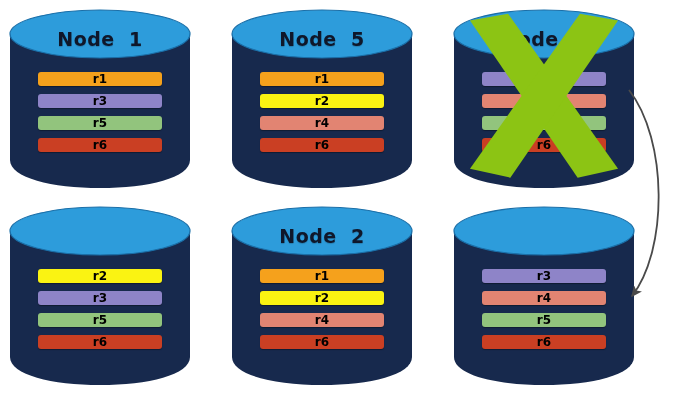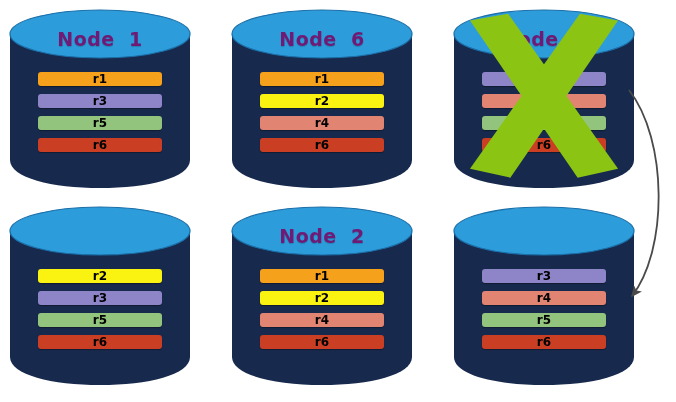--- a/index.html
+++ b/index.html
@@ -33,21 +33,21 @@
     width: 184px;
     height: 180px;
     overflow: visible;
   }
   .node-title {
     position: absolute;
     left: 0;
     top: 20px;
     width: 184px;
     text-align: center;
-    color: #701a75;
+    color: #0f172a;
     font-size: 19px;
     font-weight: bold;
     letter-spacing: 0.5px;
     white-space: pre;
     text-shadow: 0 1px 1px rgba(0,0,0,0.18);
   }
   .rows {
     position: absolute;
     left: 30px;
     top: 64px;
@@ -114,21 +114,21 @@
           <div class="row" style="background: rgb(202, 63, 35);">
             <span class="row-label">r6</span>
           </div>
         </div>
       </div>
       <div class="node" style="left: 230px; top: 8px;">
         <svg viewBox="0 0 184 180">
           <path d="M2,26 L2,152 C2,170 44,180 92,180 C140,180 182,170 182,152 L182,26 Z" fill="#17294D"></path>
           <ellipse cx="92" cy="26" rx="90" ry="24" fill="#2D9CDB" stroke="#1B6FA8" stroke-width="1.2"></ellipse>
         </svg>
-        <div class="node-title">Node  6</div>
+        <div class="node-title">Node  5</div>
         <div class="rows">
           <div class="row" style="background: rgb(245, 161, 28);">
             <span class="row-label">r1</span>
           </div>
           <div class="row" style="background: rgb(250, 243, 18);">
             <span class="row-label">r2</span>
           </div>
           <div class="row" style="background: rgb(226, 132, 114);">
             <span class="row-label">r4</span>
           </div>

